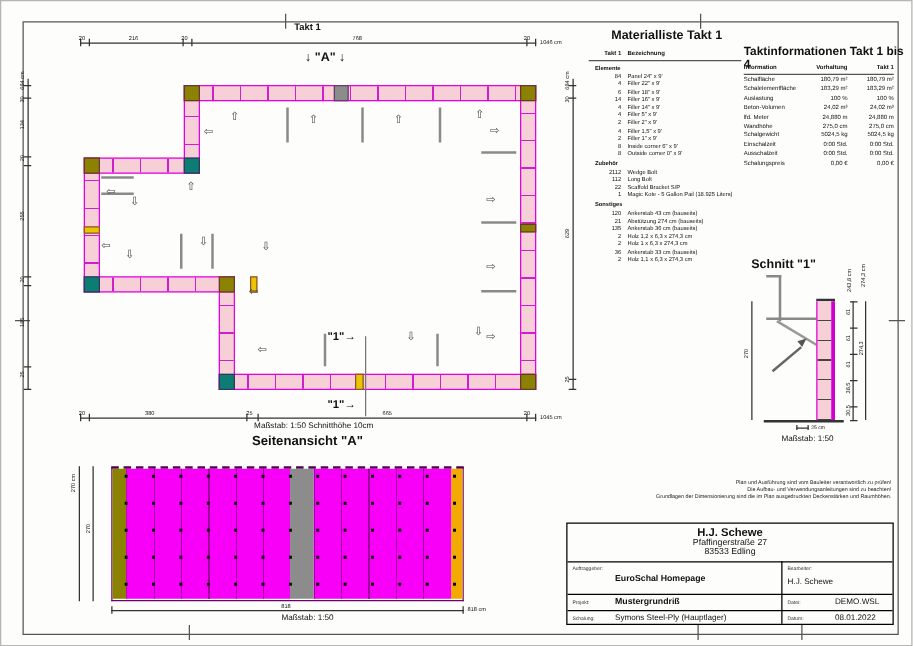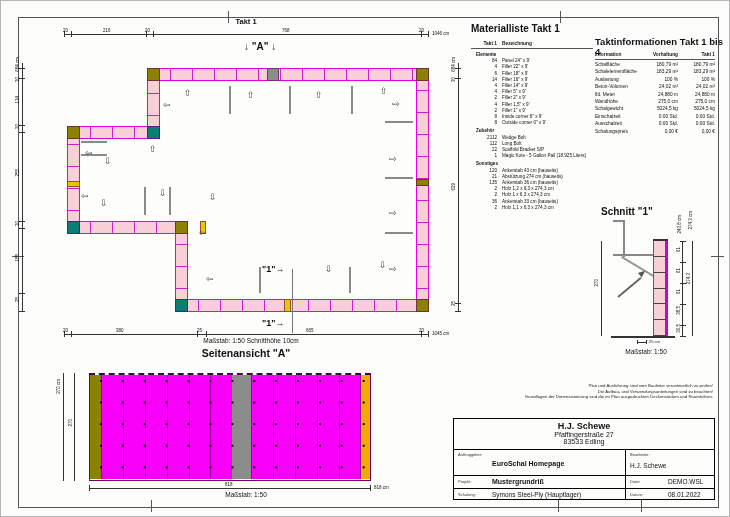--- a/index.html
+++ b/index.html
@@ -214,21 +214,21 @@
   <div class="abs vline" style="left:73px;top:372px;height:108px"></div>
   <div class="abs vtext" style="left:55px;top:378px">270 cm</div>
   <div class="abs vtext" style="left:67px;top:418px">270</div>
   <div class="abs hline" style="left:88px;top:487px;width:282px"></div>
   <div class="abs tk" style="left:88px;top:484px;width:1px;height:6px"></div>
   <div class="abs tk" style="left:369px;top:484px;width:1px;height:6px"></div>
   <div class="abs dim" style="left:224px;top:481px">818</div>
   <div class="abs dim" style="left:373px;top:484px">818 cm</div>
   <div class="abs scaletext" style="left:130px;top:490px;width:230px;text-align:center">Maßstab: 1:50</div>
 
-  <div class="abs title-md" style="left:470px;top:22px">Materialliste  Takt 1</div>
+  <div class="abs title-md" style="left:488px;top:22px">Materialliste  Takt 1</div>
   <div class="abs ml-head" style="left:470px;top:40px;width:150px">
     <span class="ml-qty">Takt 1</span>
     <span class="ml-name">Bezeichnung</span>
   </div>
   <div class="abs hline" style="left:470px;top:47px;width:122px;background:#555"></div>
   <div class="abs" style="left:470px;top:49px;width:152px">
       <div class="ml-row bold-row">
     <span class="ml-qty"></span>
     <span class="ml-name">Elemente</span>
   </div>

